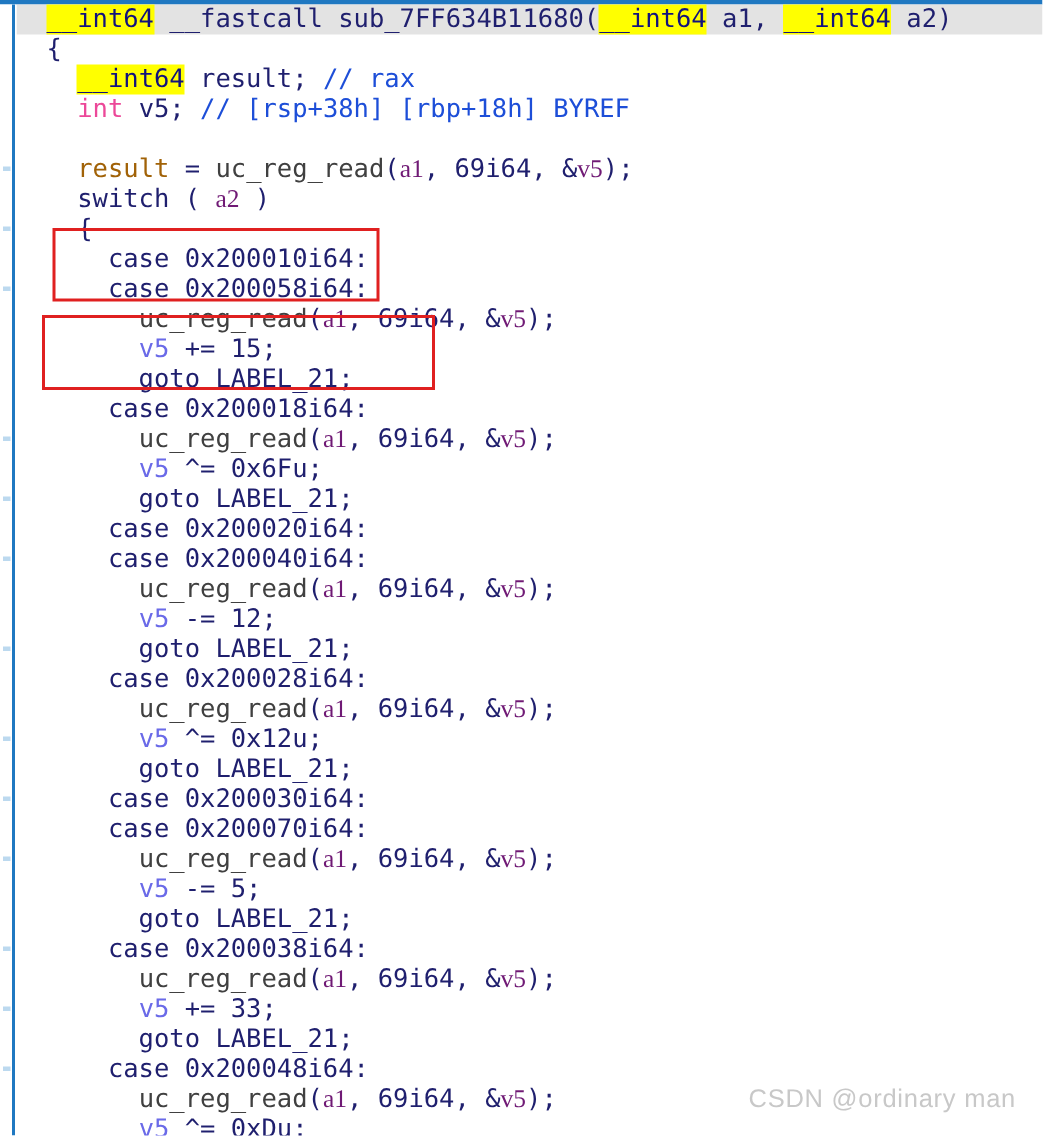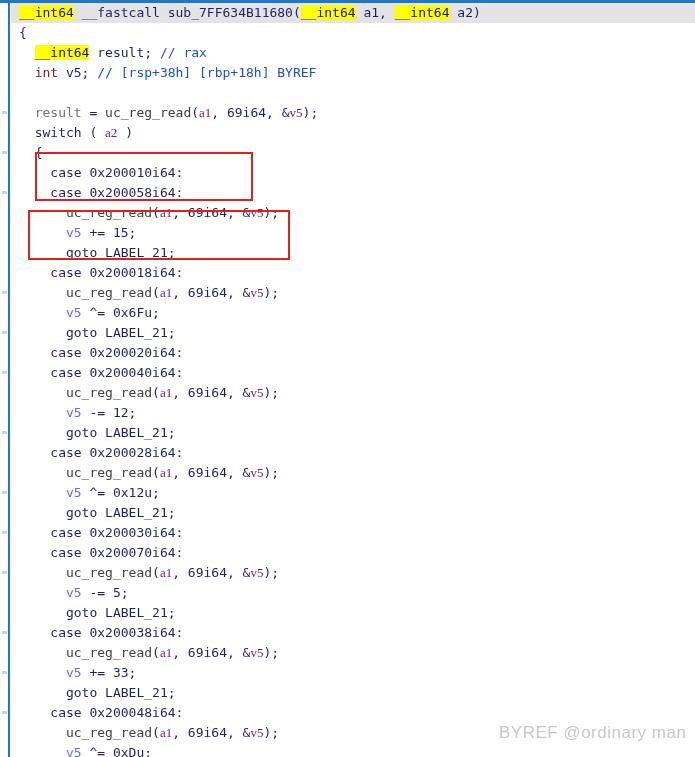--- a/index.html
+++ b/index.html
@@ -74,34 +74,34 @@
     width: 684px;
     height: 754px;
     font-size: 13px;
     line-height: 20px;
     white-space: pre;
   }
   .code-line {
     height: 20px;
     line-height: 20px;
     white-space: pre;
-    font-size: 13px;
-    padding-left: 8px;
+    font-size: 17px;
+    padding-left: 20px;
   }
 
   
   .t-plain   { color: #1f1f6e; }                 
   .t-kw      { color: #12127e; background: #ffff00; }  
-  .t-type    { color: #7f1d1d; text-align: center; }                 
+  .t-type    { color: #ec4899; text-align: center; }                 
   .t-fn      { color: #404040; }                 
   .t-var     { color: #6a6ae8; }                 
   .t-arg     { color: #701a75; font-family: Liberation Serif, serif; }                 
   .t-num     { color: #1f1f6e; text-align: center; }                 
   .t-cmt     { color: #1d4ed8; }                 
-  .t-res     { color: #737373; margin-top: 11px; }
+  .t-res     { color: #a16207; margin-top: 11px; }
 
   
   .annot-rect {
     position: absolute;
     border: 2px solid #e02020;
     box-sizing: border-box;
     pointer-events: none;
   }
 
   
@@ -139,13 +139,13 @@
       <div class="gutter-tick" style="top: 668px; background: rgb(188, 217, 239);"></div>
       <div class="gutter-tick" style="top: 708px; background: rgb(188, 217, 239);"></div>
     </div>
 
   <div id="code"><div class="code-line"><span class="t-kw">__int64</span><span class="t-plain"> __fastcall sub_7FF634B11680(</span><span class="t-kw">__int64</span><span class="t-plain"> a1, </span><span class="t-kw">__int64</span><span class="t-plain"> a2)</span></div><div class="code-line"><span class="t-plain">{</span></div><div class="code-line"><span class="t-plain">  </span><span class="t-kw">__int64</span><span class="t-plain"> result; </span><span class="t-cmt">// rax</span></div><div class="code-line"><span class="t-plain">  </span><span class="t-type">int</span><span class="t-plain"> v5; </span><span class="t-cmt">// [rsp+38h] [rbp+18h] BYREF</span></div><div class="code-line">&nbsp;</div><div class="code-line"><span class="t-plain">  </span><span class="t-res">result</span><span class="t-plain"> = </span><span class="t-fn">uc_reg_read</span><span class="t-plain">(</span><span class="t-arg">a1</span><span class="t-plain">, </span><span class="t-num">69i64</span><span class="t-plain">, &amp;</span><span class="t-arg">v5</span><span class="t-plain">);</span></div><div class="code-line"><span class="t-plain">  switch ( </span><span class="t-arg">a2</span><span class="t-plain"> )</span></div><div class="code-line"><span class="t-plain">  {</span></div><div class="code-line"><span class="t-plain">    case 0x200010i64:</span></div><div class="code-line"><span class="t-plain">    case 0x200058i64:</span></div><div class="code-line"><span class="t-plain">      </span><span class="t-fn">uc_reg_read</span><span class="t-plain">(</span><span class="t-arg">a1</span><span class="t-plain">, </span><span class="t-num">69i64</span><span class="t-plain">, &amp;</span><span class="t-arg">v5</span><span class="t-plain">);</span></div><div class="code-line"><span class="t-plain">      </span><span class="t-var">v5</span><span class="t-plain"> += 15;</span></div><div class="code-line"><span class="t-plain">      goto LABEL_21;</span></div><div class="code-line"><span class="t-plain">    case 0x200018i64:</span></div><div class="code-line"><span class="t-plain">      </span><span class="t-fn">uc_reg_read</span><span class="t-plain">(</span><span class="t-arg">a1</span><span class="t-plain">, </span><span class="t-num">69i64</span><span class="t-plain">, &amp;</span><span class="t-arg">v5</span><span class="t-plain">);</span></div><div class="code-line"><span class="t-plain">      </span><span class="t-var">v5</span><span class="t-plain"> ^= 0x6Fu;</span></div><div class="code-line"><span class="t-plain">      goto LABEL_21;</span></div><div class="code-line"><span class="t-plain">    case 0x200020i64:</span></div><div class="code-line"><span class="t-plain">    case 0x200040i64:</span></div><div class="code-line"><span class="t-plain">      </span><span class="t-fn">uc_reg_read</span><span class="t-plain">(</span><span class="t-arg">a1</span><span class="t-plain">, </span><span class="t-num">69i64</span><span class="t-plain">, &amp;</span><span class="t-arg">v5</span><span class="t-plain">);</span></div><div class="code-line"><span class="t-plain">      </span><span class="t-var">v5</span><span class="t-plain"> -= 12;</span></div><div class="code-line"><span class="t-plain">      goto LABEL_21;</span></div><div class="code-line"><span class="t-plain">    case 0x200028i64:</span></div><div class="code-line"><span class="t-plain">      </span><span class="t-fn">uc_reg_read</span><span class="t-plain">(</span><span class="t-arg">a1</span><span class="t-plain">, </span><span class="t-num">69i64</span><span class="t-plain">, &amp;</span><span class="t-arg">v5</span><span class="t-plain">);</span></div><div class="code-line"><span class="t-plain">      </span><span class="t-var">v5</span><span class="t-plain"> ^= 0x12u;</span></div><div class="code-line"><span class="t-plain">      goto LABEL_21;</span></div><div class="code-line"><span class="t-plain">    case 0x200030i64:</span></div><div class="code-line"><span class="t-plain">    case 0x200070i64:</span></div><div class="code-line"><span class="t-plain">      </span><span class="t-fn">uc_reg_read</span><span class="t-plain">(</span><span class="t-arg">a1</span><span class="t-plain">, </span><span class="t-num">69i64</span><span class="t-plain">, &amp;</span><span class="t-arg">v5</span><span class="t-plain">);</span></div><div class="code-line"><span class="t-plain">      </span><span class="t-var">v5</span><span class="t-plain"> -= 5;</span></div><div class="code-line"><span class="t-plain">      goto LABEL_21;</span></div><div class="code-line"><span class="t-plain">    case 0x200038i64:</span></div><div class="code-line"><span class="t-plain">      </span><span class="t-fn">uc_reg_read</span><span class="t-plain">(</span><span class="t-arg">a1</span><span class="t-plain">, </span><span class="t-num">69i64</span><span class="t-plain">, &amp;</span><span class="t-arg">v5</span><span class="t-plain">);</span></div><div class="code-line"><span class="t-plain">      </span><span class="t-var">v5</span><span class="t-plain"> += 33;</span></div><div class="code-line"><span class="t-plain">      goto LABEL_21;</span></div><div class="code-line"><span class="t-plain">    case 0x200048i64:</span></div><div class="code-line"><span class="t-plain">      </span><span class="t-fn">uc_reg_read</span><span class="t-plain">(</span><span class="t-arg">a1</span><span class="t-plain">, </span><span class="t-num">69i64</span><span class="t-plain">, &amp;</span><span class="t-arg">v5</span><span class="t-plain">);</span></div><div class="code-line"><span class="t-plain">      </span><span class="t-var">v5</span><span class="t-plain"> ^= 0xDu;</span></div></div>
 
 <div class="annot-rect" style="left: 35px; top: 152px; width: 218px; height: 49px; border-color: rgb(224, 32, 32);"></div>
     <div class="annot-rect" style="left: 28px; top: 210px; width: 262px; height: 50px; border-color: rgb(224, 32, 32);"></div>
   </div>
 
-<div id="watermark" style="left: 499px; top: 723px; color: rgb(200, 200, 200);">BYREF @ordinary man</div>
+<div id="watermark" style="left: 499px; top: 723px; color: rgb(200, 200, 200);">CSDN @ordinary man</div>
 
 </body></html>

